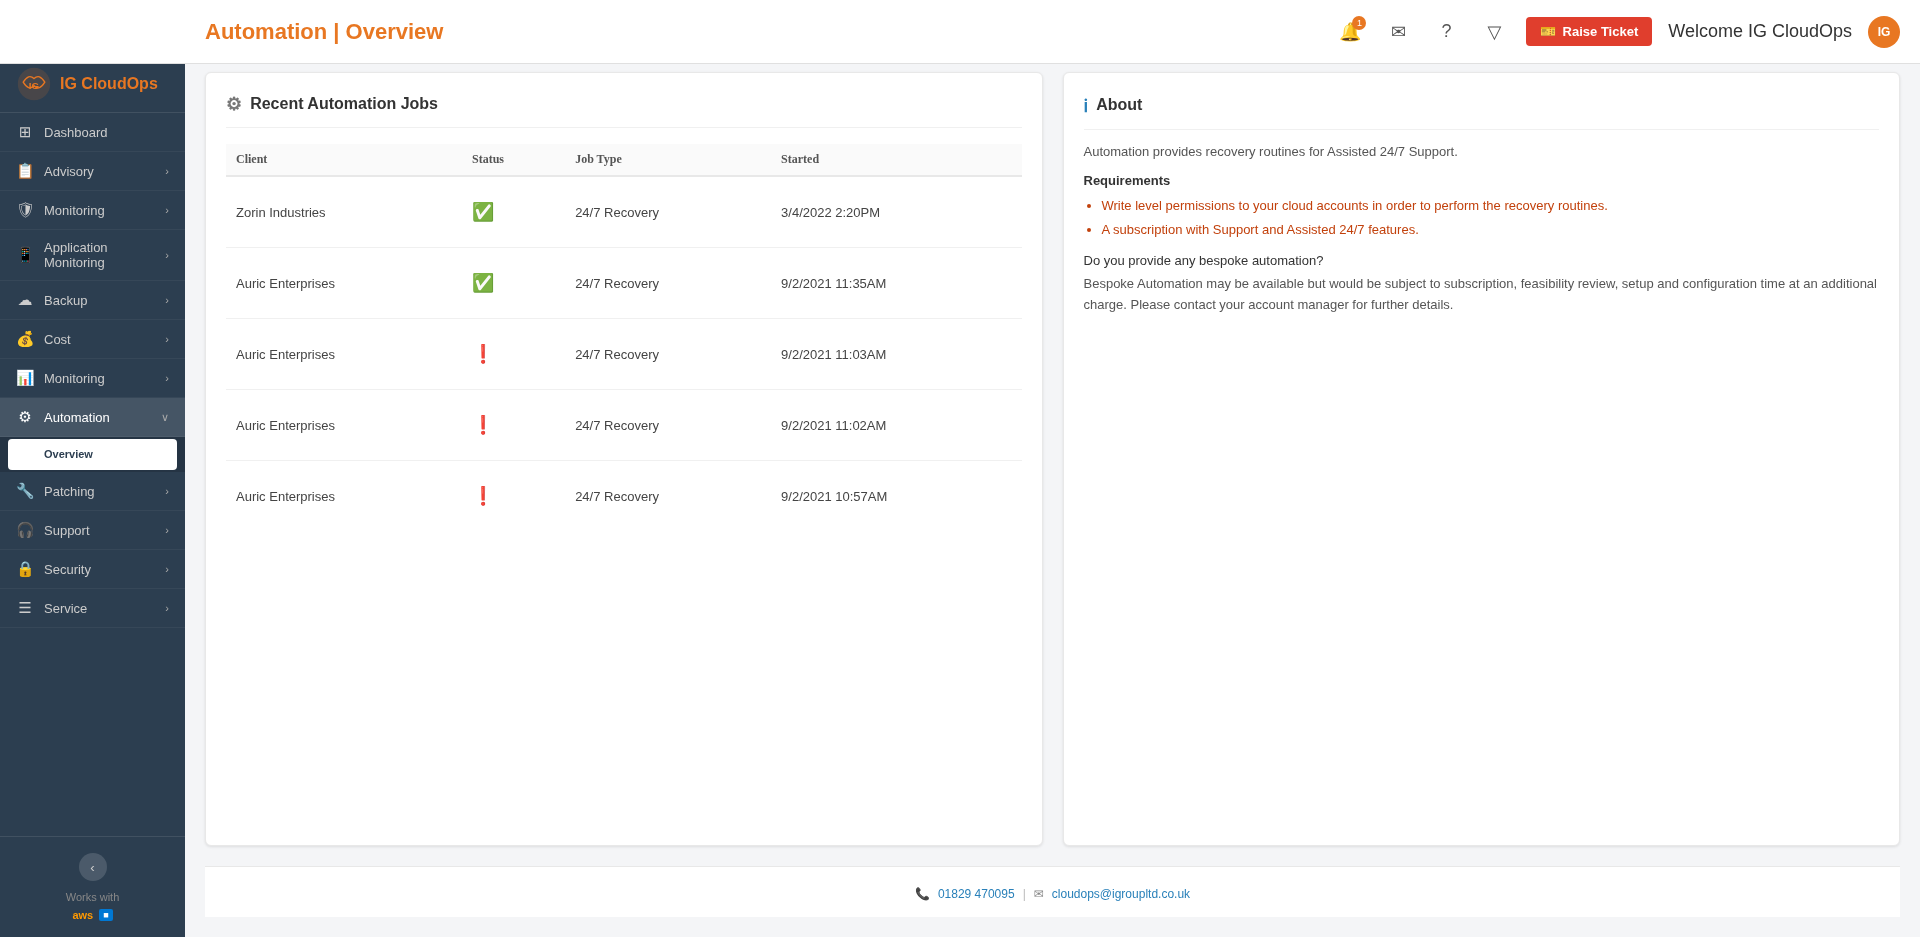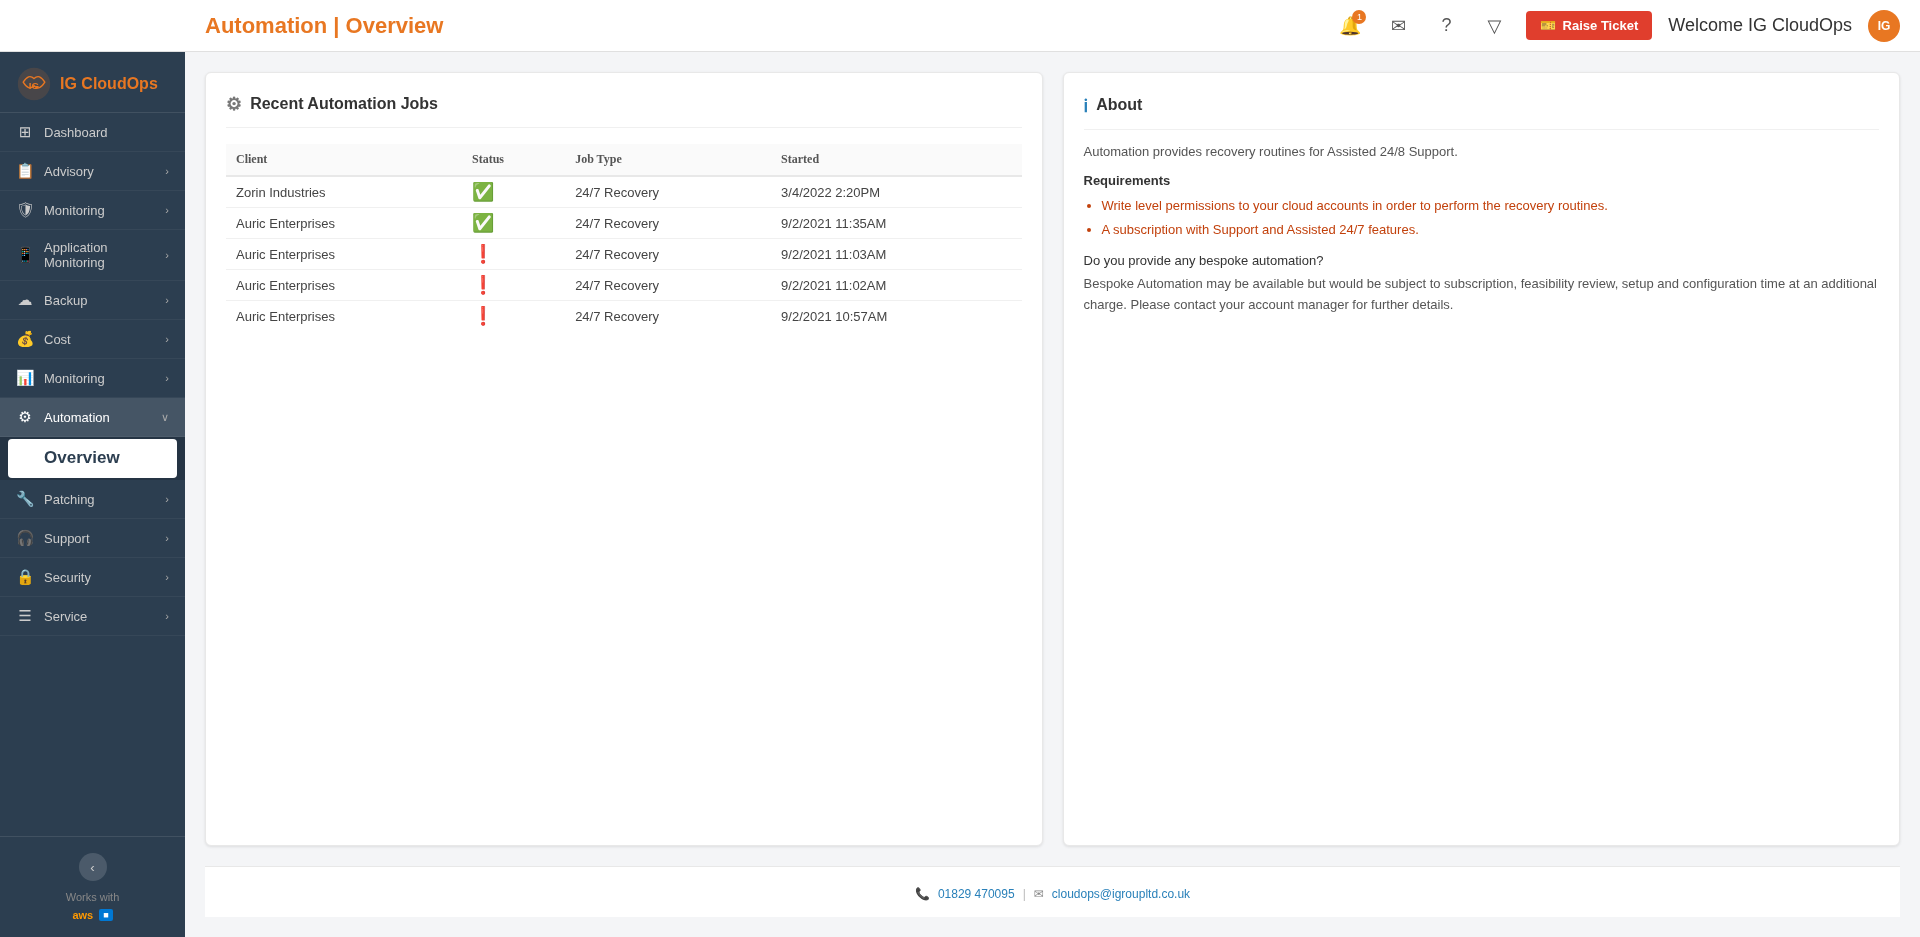--- a/index.html
+++ b/index.html
@@ -1,20 +1,20 @@
 <!DOCTYPE html>
 <html><head>
   <meta charset="utf-8">
   <style>
     * { box-sizing: border-box; margin: 0; padding: 0; }
     body { font-family: 'Segoe UI', Arial, sans-serif; background: #f4f5f7; display: flex; flex-direction: column; min-height: 100vh; font-size: 14px; }
 
     
     .top-header {
-      height: 52px;
+      height: 64px;
       background: #fff;
       display: flex;
       align-items: center;
       justify-content: space-between;
       padding: 0 20px;
       border-bottom: 1px solid #e0e0e0;
       position: fixed; top: 0; left: 0; right: 0; z-index: 100;
     }
     .header-left { display: flex; align-items: center; gap: 16px; }
     .page-title-header {
@@ -68,21 +68,21 @@
       padding: 10px 16px; color: #ccc; cursor: pointer; border-bottom: 1px solid rgba(255,255,255,0.05);
       text-decoration: none; transition: background 0.2s;
     }
     .nav-item.active { background: rgba(255,255,255,0.12); color: #fff; }
     .nav-item-left { display: flex; align-items: center; gap: 10px; font-size: 13px; }
     .nav-icon { font-size: 15px; width: 18px; text-align: center; }
     .nav-chevron { font-size: 11px; color: #aaa; }
     .nav-submenu { background: rgba(0,0,0,0.15); }
     .nav-subitem {
       display: block; padding: 9px 16px 9px 56px; color: #bbb; cursor: pointer;
-      font-size: 17px; border-bottom: 1px solid rgba(255,255,255,0.03);
+      font-size: 11px; border-bottom: 1px solid rgba(255,255,255,0.03);
       text-decoration: none; transition: background 0.2s;
     }
     .nav-subitem.active { background: #fff; color: #2c3e50; font-weight: 600; border-radius: 4px; margin: 2px 8px; padding-left: 36px; }
 
     .sidebar-footer {
       margin-top: auto; padding: 16px; text-align: center; border-top: 1px solid rgba(255,255,255,0.1);
     }
     .collapse-btn {
       width: 28px; height: 28px; border-radius: 50%; background: rgba(255,255,255,0.15);
       border: none; color: #ccc; cursor: pointer; display: flex; align-items: center; justify-content: center;
@@ -112,21 +112,21 @@
       display: flex; align-items: center; gap: 8px; border-bottom: 1px solid #f0f0f0; padding-bottom: 12px;
     }
     .card-title-icon { color: #777; font-size: 18px; }
 
     
     .jobs-table { width: 100%; border-collapse: collapse; }
     .jobs-table th {
       text-align: left; padding: 8px 10px; font-size: 12px; font-weight: 600;
       color: #555; border-bottom: 2px solid #e8e8e8; background: #fafafa; font-family: Liberation Serif, serif;
     }
-    .jobs-table td { padding: 4px 10px; font-size: 13px; color: #444; border-bottom: 1px solid #f0f0f0; }
+    .jobs-table td { padding: 24px 10px; font-size: 13px; color: #444; border-bottom: 1px solid #f0f0f0; }
     .jobs-table tr:last-child td { border-bottom: none; }
     .status-icon { font-size: 18px; }
     .status-ok { color: #27ae60; }
     .status-error { color: #e03e2d; }
 
     
     .about-card { }
     .about-header {
       display: flex; align-items: center; gap: 8px; font-size: 16px; font-weight: 600; color: #333;
       margin-bottom: 14px; border-bottom: 1px solid #f0f0f0; padding-bottom: 12px;
@@ -337,21 +337,21 @@
               </tr>
             </tbody>
         </table>
       </div>
 
       <div class="card about-card">
         <div class="about-header">
           <span class="about-icon">ℹ</span>
           <span>About</span>
         </div>
-        <p class="about-intro">Automation provides recovery routines for Assisted 24/8 Support.</p>
+        <p class="about-intro">Automation provides recovery routines for Assisted 24/7 Support.</p>
         <p class="about-section-title">Requirements</p>
         <ul class="about-list" id="requirements-list">
             <li>Write level permissions to your cloud accounts in order to perform the recovery routines.</li>
             <li>A subscription with Support and Assisted 24/7 features.</li>
           </ul>
         <p class="about-question">Do you provide any bespoke automation?</p>
         <p class="about-answer">Bespoke Automation may be available but would be subject to subscription, feasibility review, setup and configuration time at an additional charge. Please contact your account manager for further details.</p>
       </div>
 
     </div>

